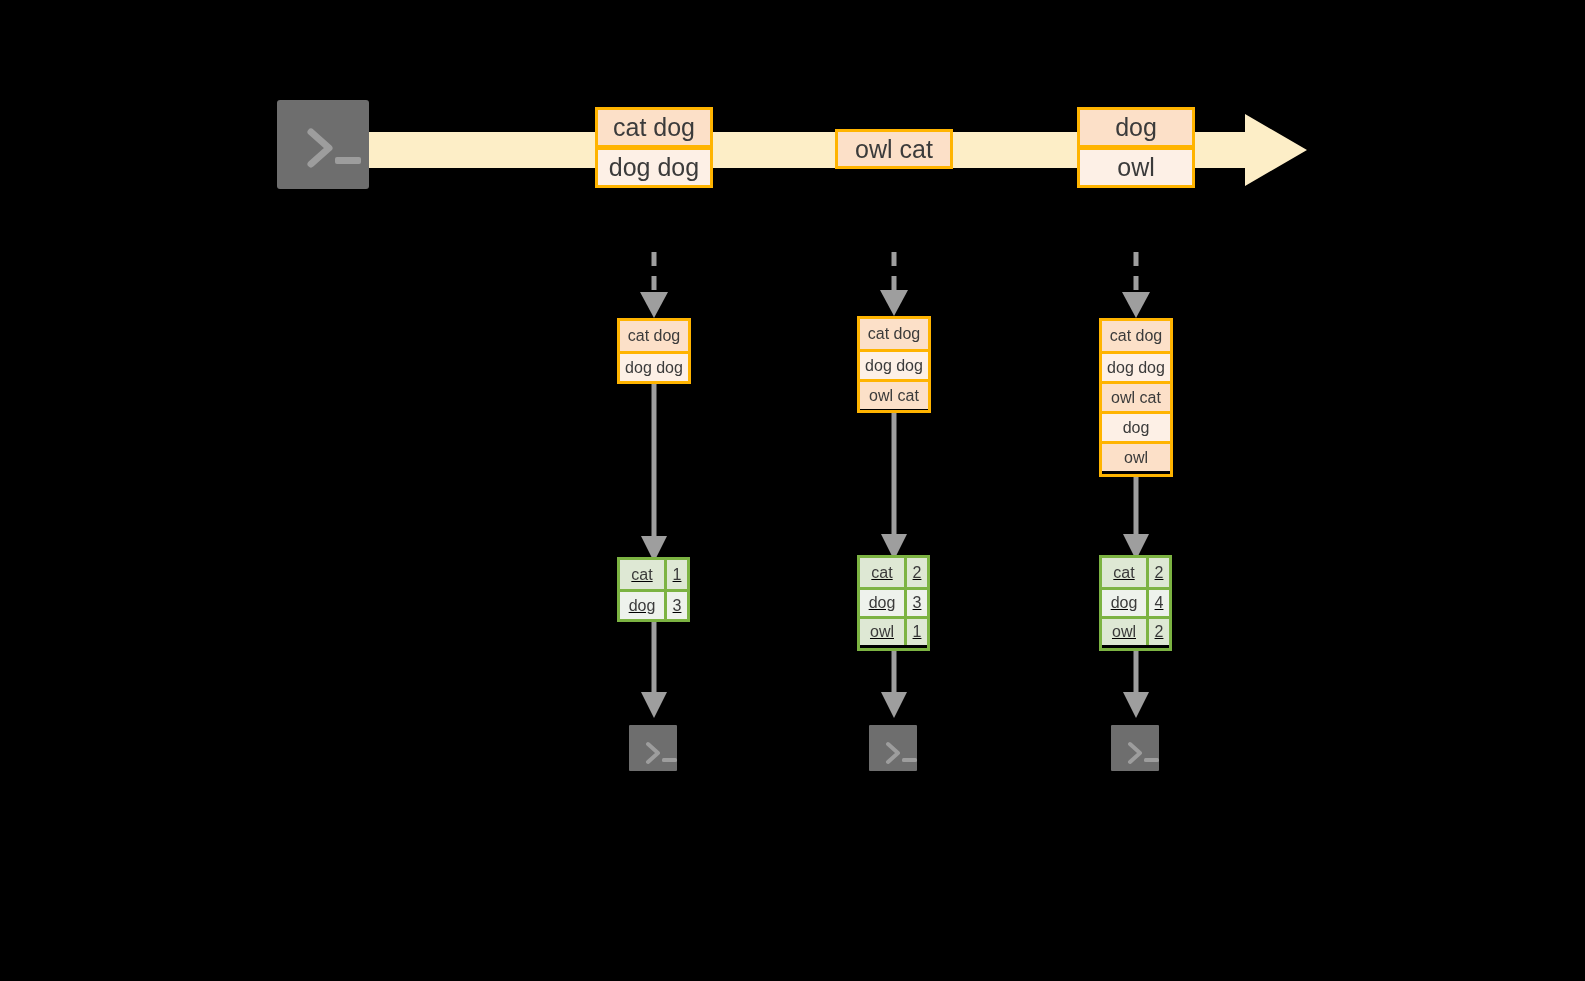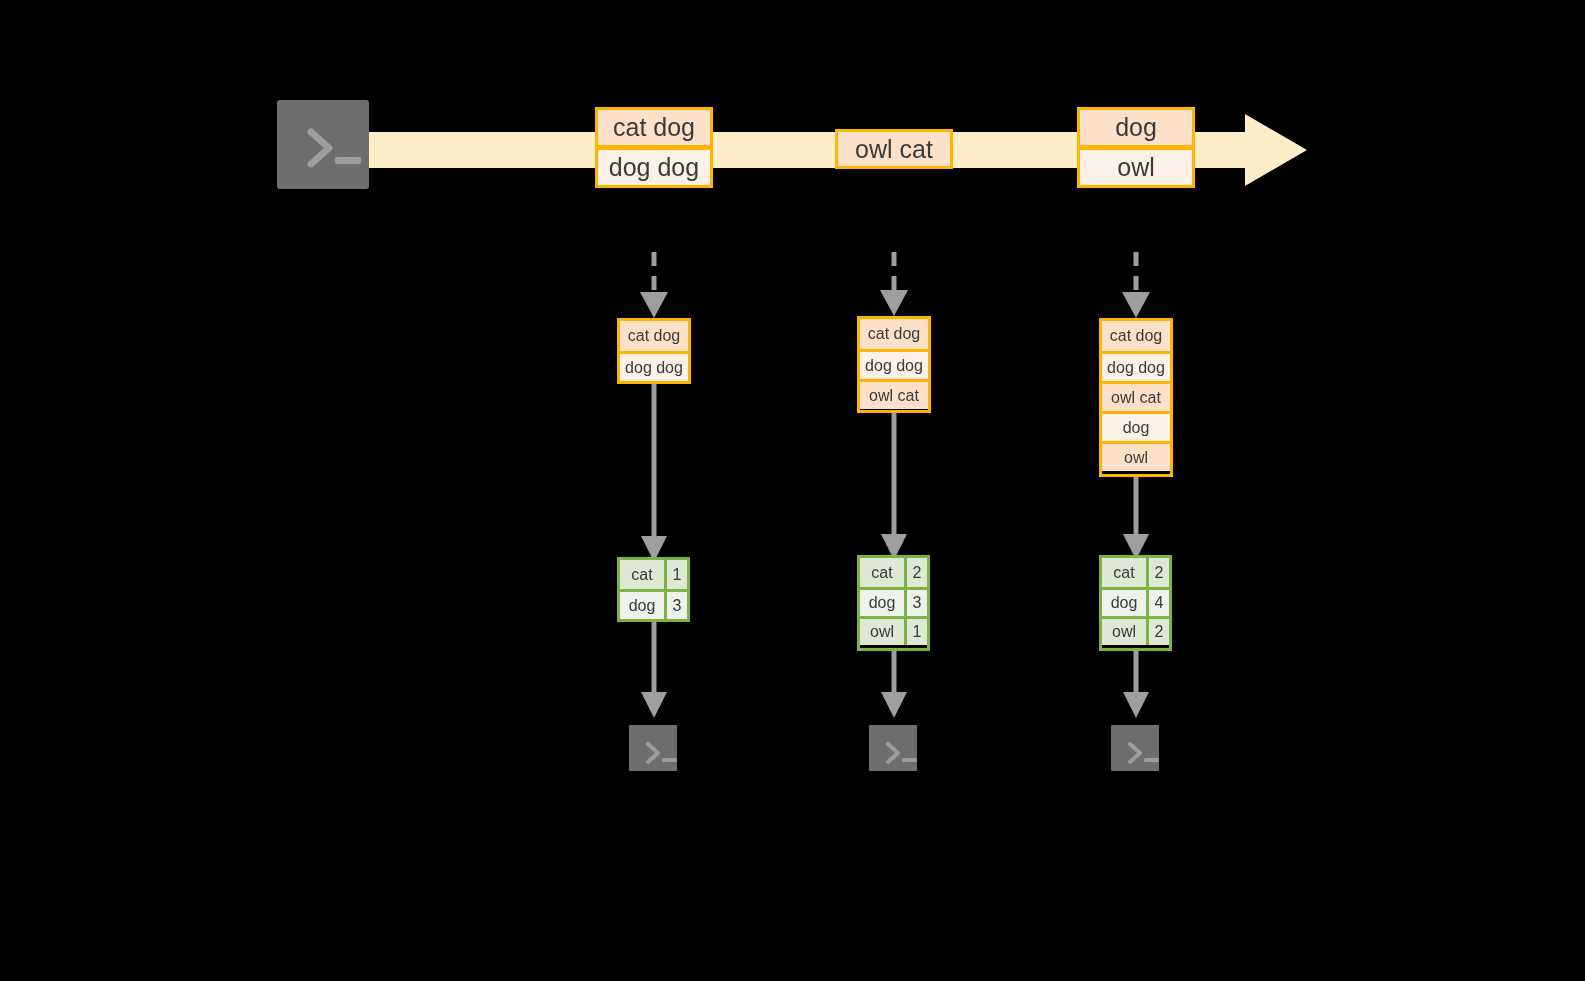--- a/index.html
+++ b/index.html
@@ -32,21 +32,21 @@
   .stack{position:absolute;box-sizing:border-box;border:3px solid #ffb400;
          display:flex;flex-direction:column;}
   .stack .row{box-sizing:border-box;color:#3b3b3b;
               display:flex;align-items:center;justify-content:center;
               white-space:nowrap;}
   .stack .row + .row{border-top:3px solid #ffb400;}
 
   
   .tbl{position:absolute;box-sizing:border-box;border:3px solid #7cb342;
        display:flex;flex-direction:column;}
-  .tbl .trow{display:flex;box-sizing:border-box;}
+  .tbl .trow{display:flex;box-sizing:border-box;text-decoration:underline;}
   .tbl .trow + .trow{border-top:3px solid #7cb342;}
   .tbl .k,.tbl .v{box-sizing:border-box;color:#3b3b3b;
        display:flex;align-items:center;justify-content:center;white-space:nowrap;}
   .tbl .v{border-left:3px solid #7cb342;}
   .g-a{background:#dee8d4;}
   .g-b{background:#eef2ec;}
 
   
   .wcq{position:absolute;background:#ffffff;color:#2b2b2b;
        display:flex;align-items:center;justify-content:center;

